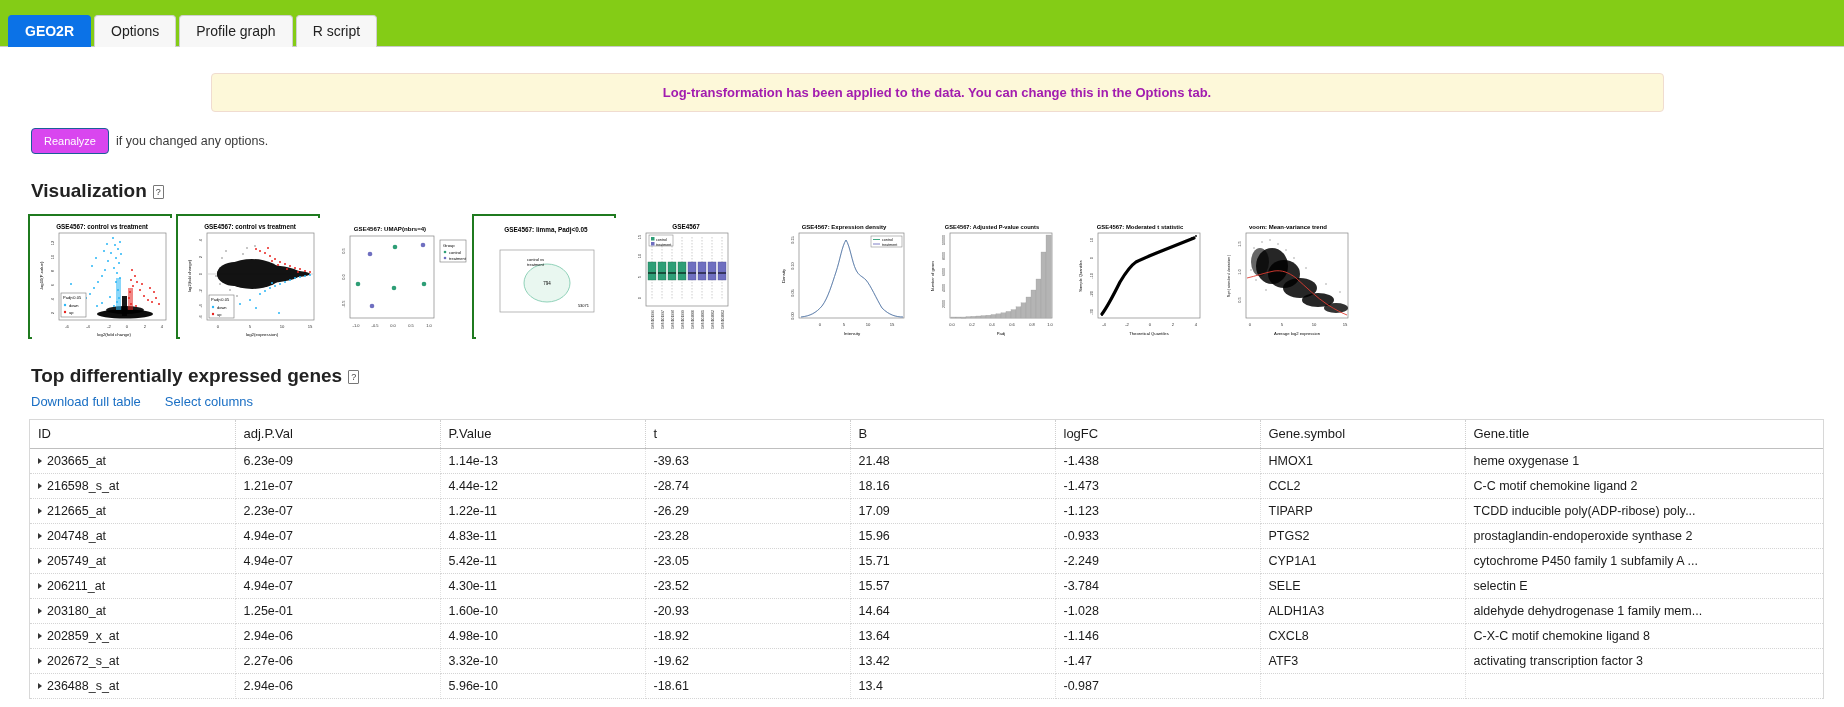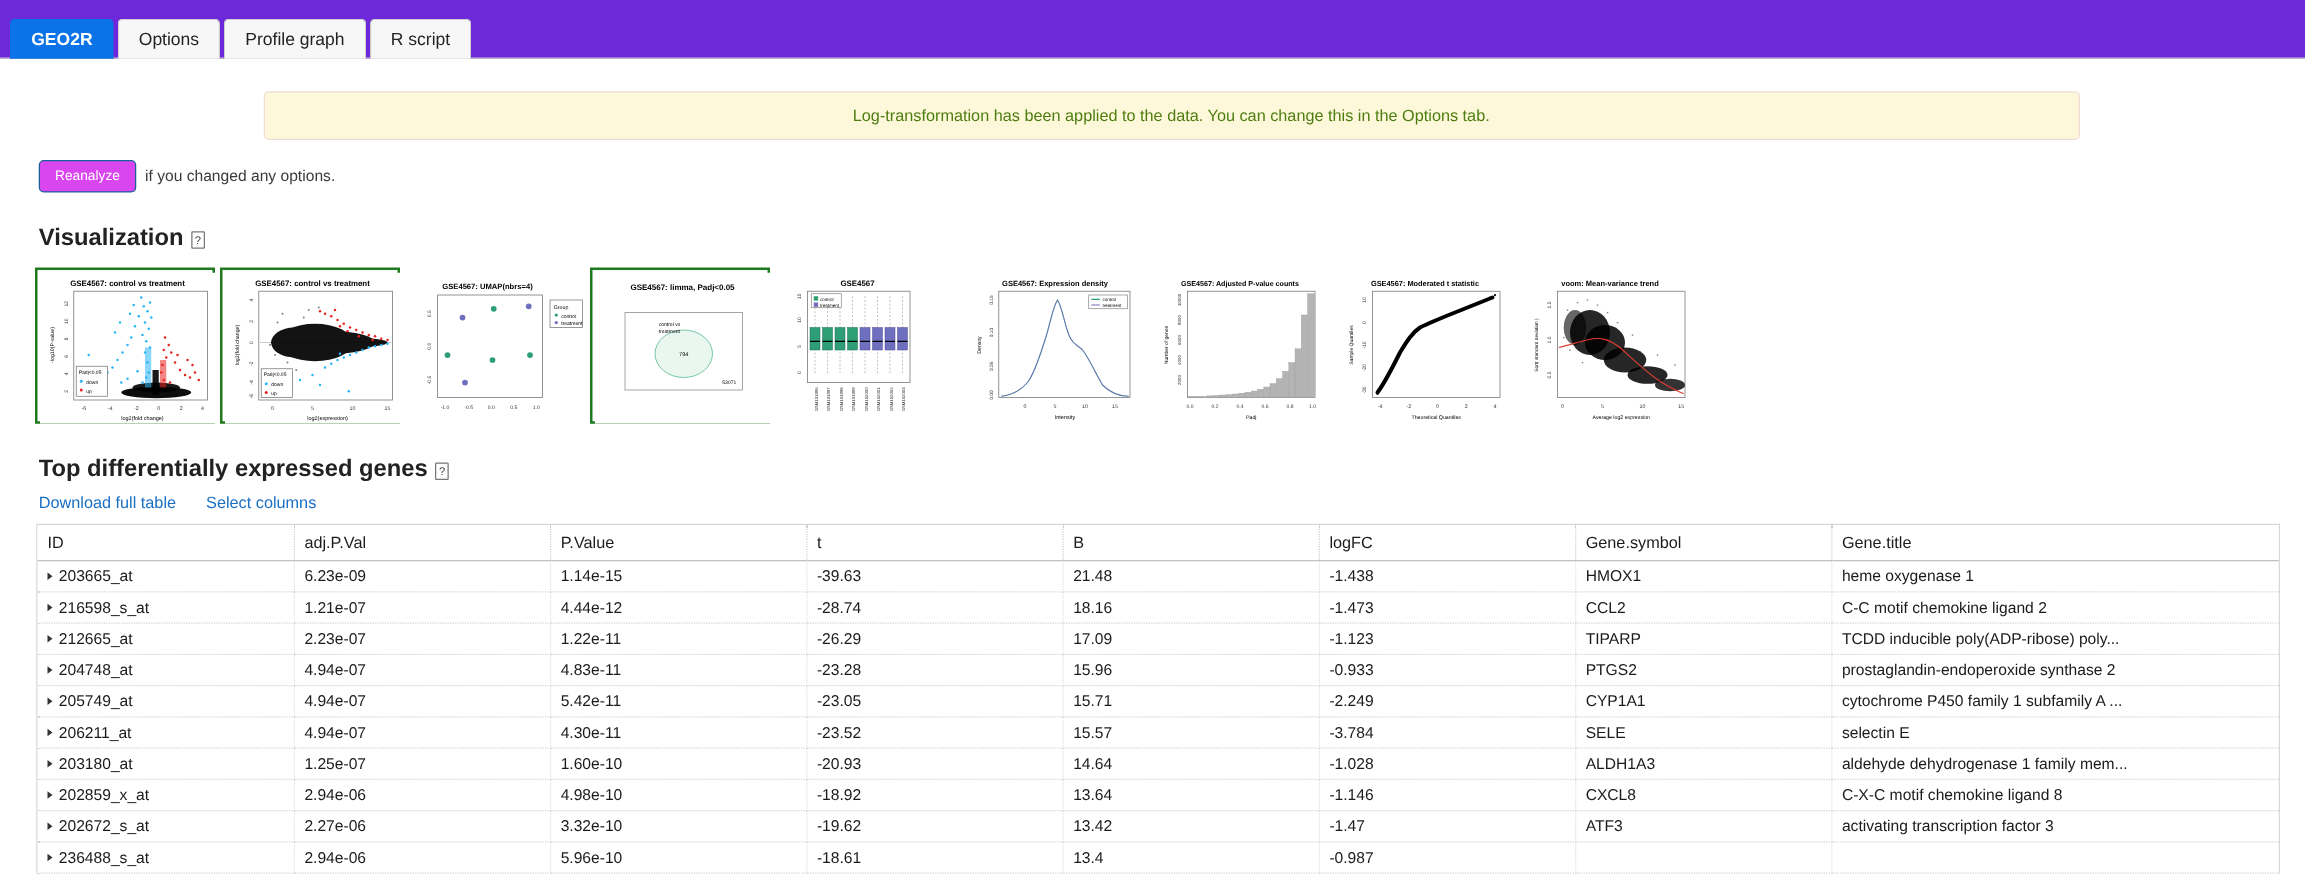--- a/index.html
+++ b/index.html
@@ -15,21 +15,21 @@
 
   
   .tabbar {
     position: relative;
     height: 47px;
     border-bottom: 1px solid #c9c9c9;
     padding: 10px 0 0 8px;
     display: flex;
     align-items: flex-end;
     gap: 3px;
-    background: #6d28d9;
+    background: #84cc16;
   }
   .tab {
     font-size: 14px;
     padding: 7px 16px 7px 16px;
     border: 1px solid #cfcfcf;
     border-bottom: none;
     border-radius: 4px 4px 0 0;
     background: #f7f7f7;
     color: #222;
     cursor: pointer;
@@ -47,22 +47,23 @@
   
   .banner-wrap { padding: 26px 0 0 0; display:flex; justify-content:center; }
   .banner {
     width: 1453px;
     margin-left: 30px;
     background: #fdf8d9;
     border: 1px solid #f0dcd0;
     border-radius: 4px;
     text-align: center;
     font-size: 13px;
-    color: #4d7c0f;
+    color: #a21caf;
     padding: 11px 10px;
+    font-weight: bold;
   }
 
   
   .reanalyze-row {
     margin: 16px 0 0 31px;
     display: flex;
     align-items: center;
     gap: 7px;
   }
   .btn-reanalyze {
@@ -692,21 +693,21 @@
         <th>B</th>
         <th>logFC</th>
         <th>Gene.symbol</th>
         <th>Gene.title</th>
       </tr>
     </thead>
     <tbody>
       <tr>
         <td class="id-cell"><span class="tri"></span><span>203665_at</span></td>
         <td>6.23e-09</td>
-        <td>1.14e-15</td>
+        <td>1.14e-13</td>
         <td>-39.63</td>
         <td>21.48</td>
         <td>-1.438</td>
         <td>HMOX1</td>
         <td>heme oxygenase 1</td>
       </tr>
       <tr>
         <td class="id-cell"><span class="tri"></span><span>216598_s_at</span></td>
         <td>1.21e-07</td>
         <td>4.44e-12</td>
@@ -751,21 +752,21 @@
         <td>4.94e-07</td>
         <td>4.30e-11</td>
         <td>-23.52</td>
         <td>15.57</td>
         <td>-3.784</td>
         <td>SELE</td>
         <td>selectin E</td>
       </tr>
       <tr>
         <td class="id-cell"><span class="tri"></span><span>203180_at</span></td>
-        <td>1.25e-07</td>
+        <td>1.25e-01</td>
         <td>1.60e-10</td>
         <td>-20.93</td>
         <td>14.64</td>
         <td>-1.028</td>
         <td>ALDH1A3</td>
         <td>aldehyde dehydrogenase 1 family mem...</td>
       </tr>
       <tr>
         <td class="id-cell"><span class="tri"></span><span>202859_x_at</span></td>
         <td>2.94e-06</td>

